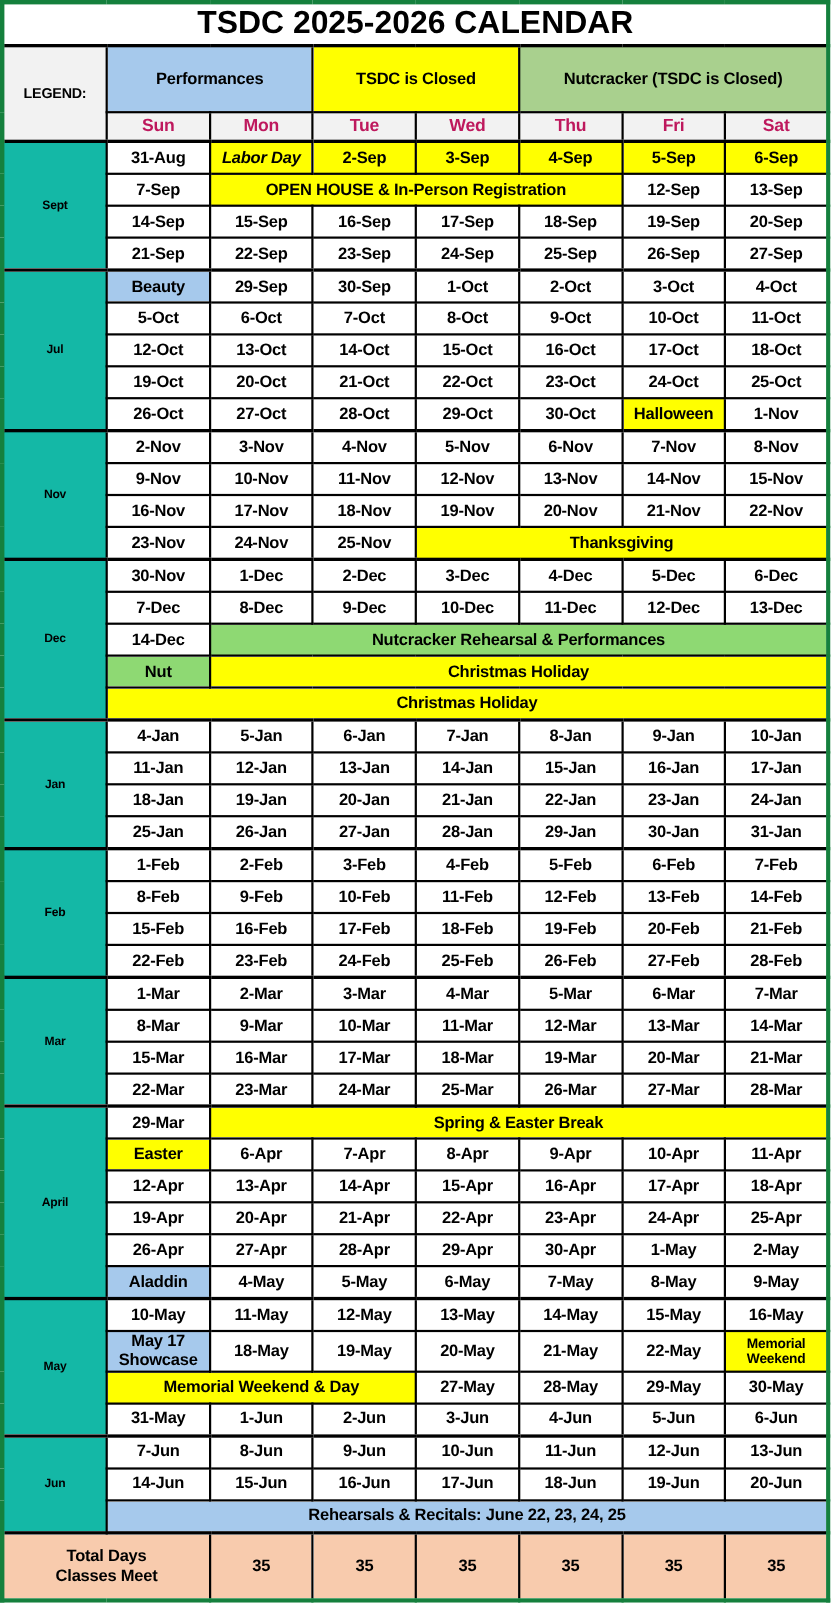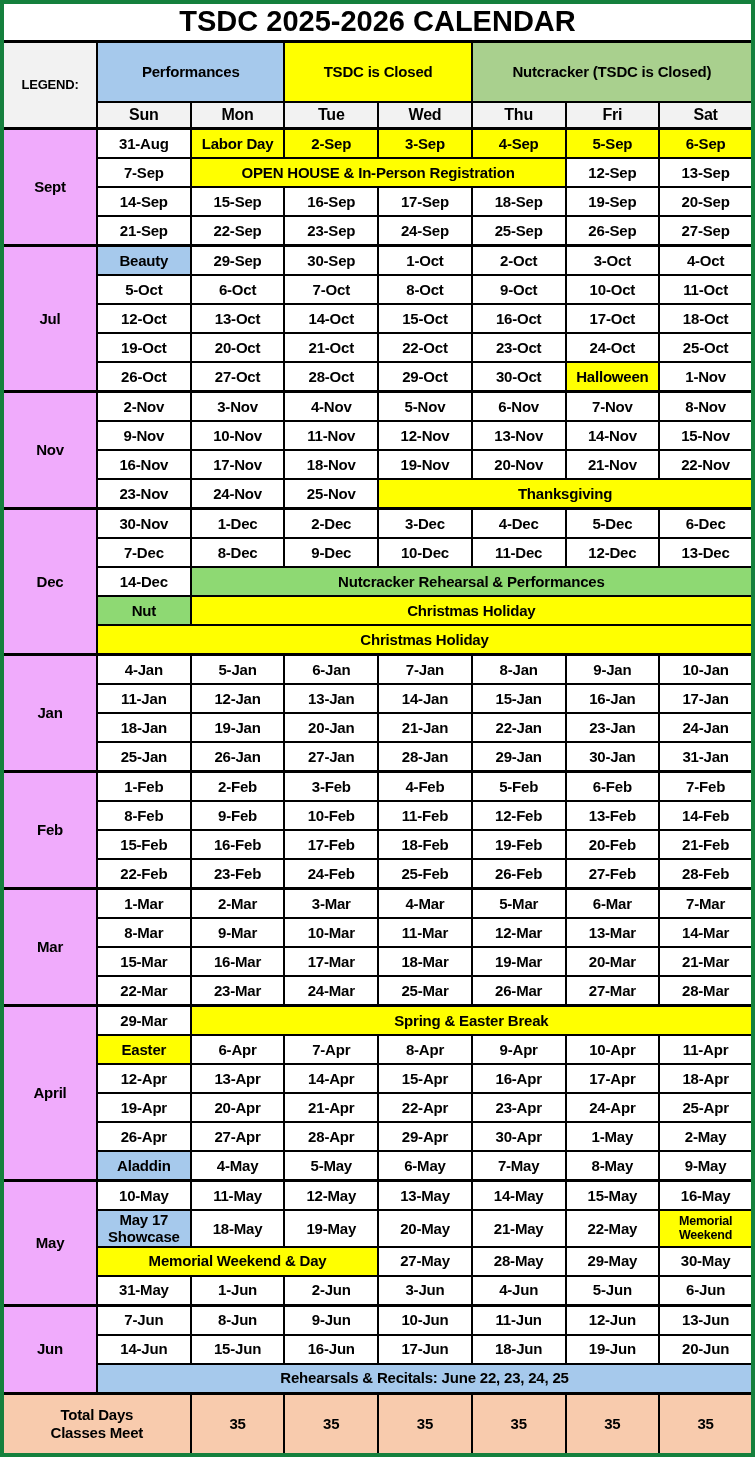--- a/index.html
+++ b/index.html
@@ -36,27 +36,27 @@
     background:#F2F2F2;
     font-size:13px;
     width:95px;
   }
   .legend-item{
     height:58px;
     font-size:15px;
   }
   .dow-row td{
     background:#F2F2F2;
-    color:#000000;
+    color:#be185d;
     font-size:16px;
     height:24px;
   }
   .month-label{
-    background:#f0abfc;
-    font-size:15px;
+    background:#14b8a6;
+    font-size:11px;
   }
   td.date{
     height:27px;
     font-size:15px;
     background:#fff;
   }
   td.date.small{font-size:12.5px;}
   tr.month-start td{border-top:3px solid #000;}
   .totals-row td{
     height:58px;
@@ -94,21 +94,21 @@
       <td>Wed</td>
       <td>Thu</td>
       <td>Fri</td>
       <td>Sat</td>
     </tr>
   </tbody>
   <tbody>
       <tr class="month-start">
         <td rowspan="4" class="month-label">Sept</td>
         <td class="date">31-Aug</td>
-        <td class="date" style="background: rgb(255, 255, 0);">Labor Day</td>
+        <td class="date" style="background: rgb(255, 255, 0); font-style: italic;">Labor Day</td>
         <td class="date" style="background: rgb(255, 255, 0);">2-Sep</td>
         <td class="date" style="background: rgb(255, 255, 0);">3-Sep</td>
         <td class="date" style="background: rgb(255, 255, 0);">4-Sep</td>
         <td class="date" style="background: rgb(255, 255, 0);">5-Sep</td>
         <td class="date" style="background: rgb(255, 255, 0);">6-Sep</td>
       </tr>
       <tr>
         <td class="date">7-Sep</td>
         <td class="date" colspan="4" style="background: rgb(255, 255, 0);">OPEN HOUSE &amp; In-Person Registration</td>
         <td class="date">12-Sep</td>

